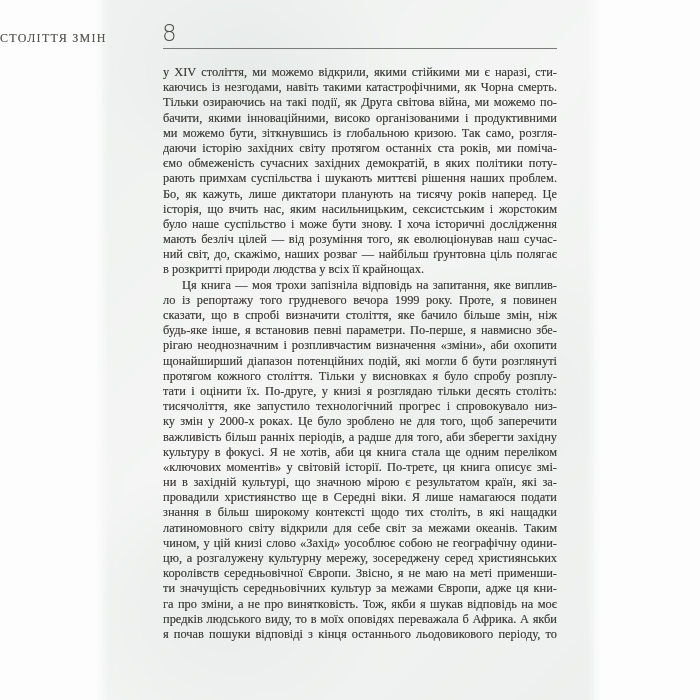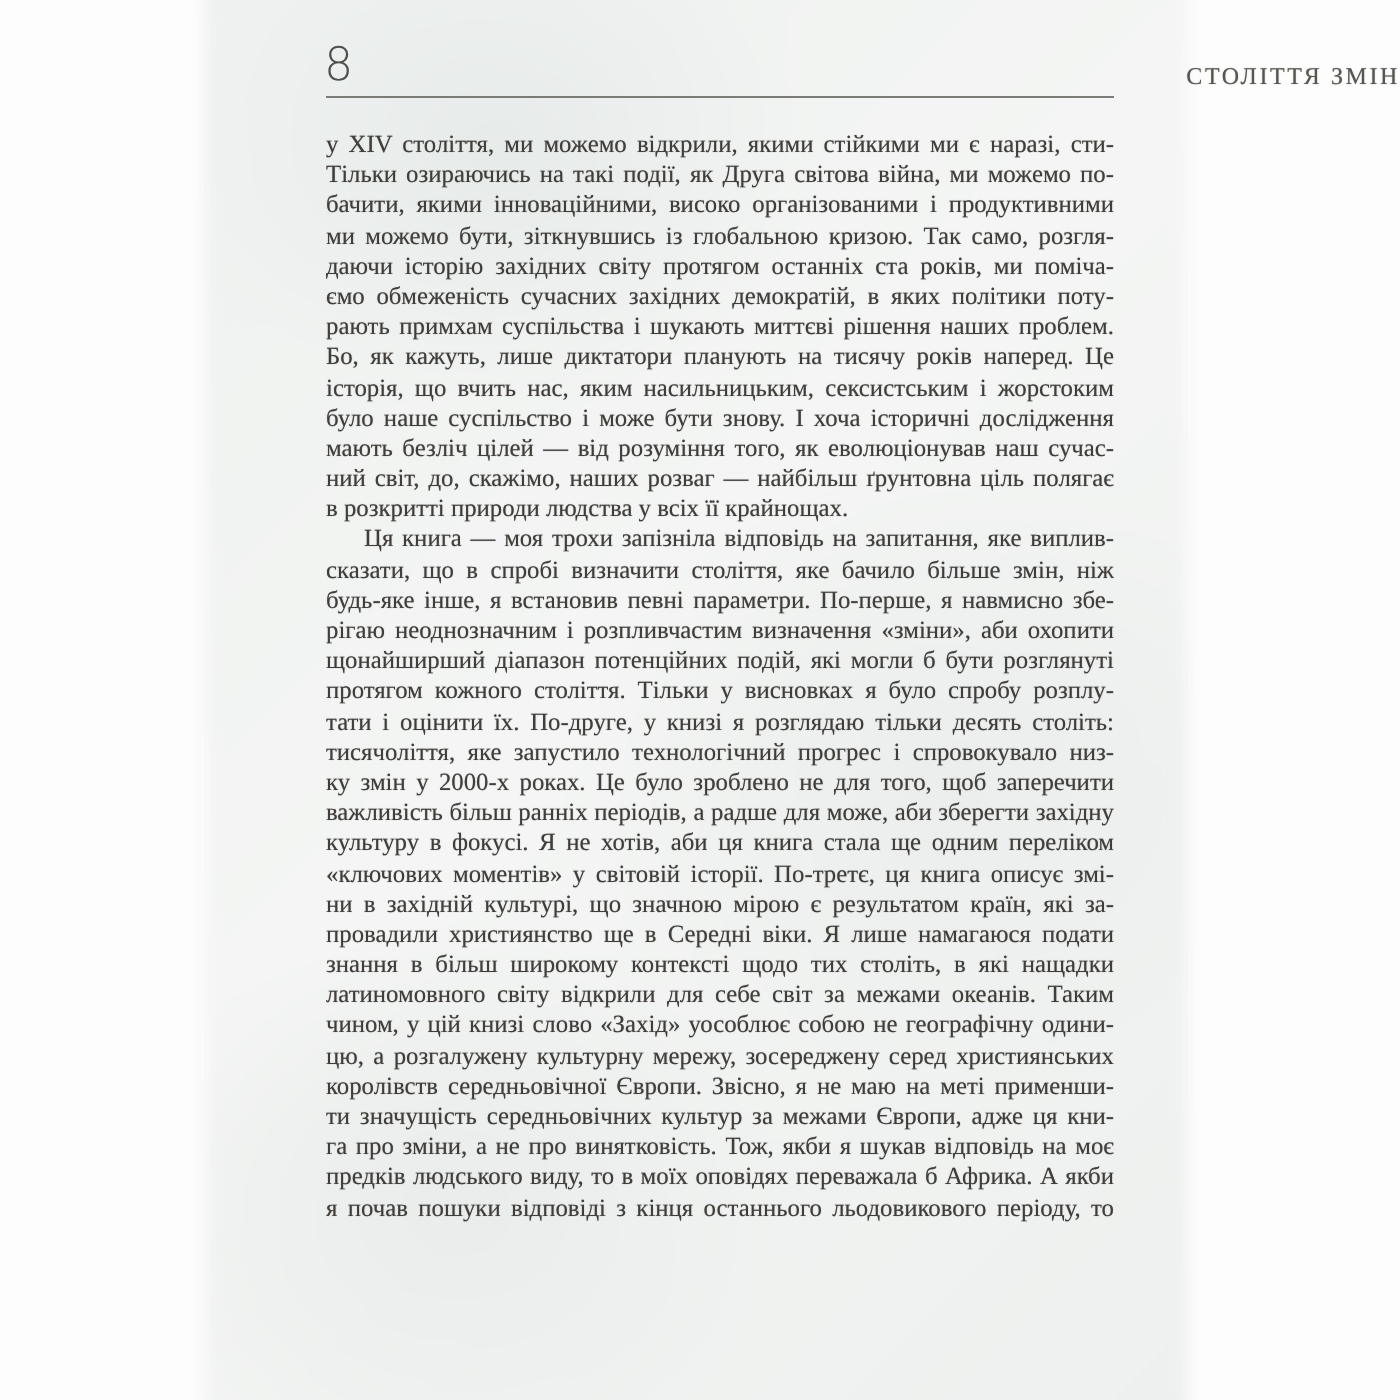--- a/index.html
+++ b/index.html
@@ -37,21 +37,21 @@
     font-weight: 300;
     font-size: 23px;
     line-height: 24px;
     color: #504f4b;
   }
   .running-title {
     position: absolute;
     left: 0;
     top: 31px;
     width: 700px;
-    text-align: right;
+    text-align: left;
     font-size: 12px;
     letter-spacing: 1.3px;
     color: #56554f;
     text-shadow: 0 0 0.6px rgba(86,85,79,0.5);
   }
   .header-rule {
     position: absolute;
     left: 163px;
     top: 48px;
     width: 394px;
@@ -86,42 +86,44 @@
   <div class="paper"></div>
 
   <div class="page-number">8</div>
 
   <div class="running-title" style="color: rgb(86, 85, 79);">СТОЛІТТЯ ЗМІН</div>
 
   <div class="header-rule" style="background: rgb(123, 123, 119);"></div>
 
   <div class="text-block" style="color: rgb(64, 62, 58);">
       <div class="line">у XIV століття, ми можемо відкрили, якими стійкими ми є наразі, сти-</div>
+      <div class="line">каючись із незгодами, навіть такими катастрофічними, як Чорна смерть.</div>
       <div class="line">Тільки озираючись на такі події, як Друга світова війна, ми можемо по-</div>
       <div class="line">бачити, якими інноваційними, високо організованими і продуктивними</div>
       <div class="line">ми можемо бути, зіткнувшись із глобальною кризою. Так само, розгля-</div>
       <div class="line">даючи історію західних світу протягом останніх ста років, ми поміча-</div>
       <div class="line">ємо обмеженість сучасних західних демократій, в яких політики поту-</div>
       <div class="line">рають примхам суспільства і шукають миттєві рішення наших проблем.</div>
       <div class="line">Бо, як кажуть, лише диктатори планують на тисячу років наперед. Це</div>
       <div class="line">історія, що вчить нас, яким насильницьким, сексистським і жорстоким</div>
       <div class="line">було наше суспільство і може бути знову. І хоча історичні дослідження</div>
       <div class="line">мають безліч цілей — від розуміння того, як еволюціонував наш сучас-</div>
       <div class="line">ний світ, до, скажімо, наших розваг — найбільш ґрунтовна ціль полягає</div>
       <div class="line para-end">в розкритті природи людства у всіх її крайнощах.</div>
       <div class="line indent">Ця книга — моя трохи запізніла відповідь на запитання, яке виплив-</div>
+      <div class="line">ло із репортажу того грудневого вечора 1999 року. Проте, я повинен</div>
       <div class="line">сказати, що в спробі визначити століття, яке бачило більше змін, ніж</div>
       <div class="line">будь-яке інше, я встановив певні параметри. По-перше, я навмисно збе-</div>
       <div class="line">рігаю неоднозначним і розпливчастим визначення «зміни», аби охопити</div>
       <div class="line">щонайширший діапазон потенційних подій, які могли б бути розглянуті</div>
       <div class="line">протягом кожного століття. Тільки у висновках я було спробу розплу-</div>
       <div class="line">тати і оцінити їх. По-друге, у книзі я розглядаю тільки десять століть:</div>
       <div class="line">тисячоліття, яке запустило технологічний прогрес і спровокувало низ-</div>
       <div class="line">ку змін у 2000-х роках. Це було зроблено не для того, щоб заперечити</div>
-      <div class="line">важливість більш ранніх періодів, а радше для може, аби зберегти західну</div>
+      <div class="line">важливість більш ранніх періодів, а радше для того, аби зберегти західну</div>
       <div class="line">культуру в фокусі. Я не хотів, аби ця книга стала ще одним переліком</div>
       <div class="line">«ключових моментів» у світовій історії. По-третє, ця книга описує змі-</div>
       <div class="line">ни в західній культурі, що значною мірою є результатом країн, які за-</div>
       <div class="line">провадили християнство ще в Середні віки. Я лише намагаюся подати</div>
       <div class="line">знання в більш широкому контексті щодо тих століть, в які нащадки</div>
       <div class="line">латиномовного світу відкрили для себе світ за межами океанів. Таким</div>
       <div class="line">чином, у цій книзі слово «Захід» уособлює собою не географічну одини-</div>
       <div class="line">цю, а розгалужену культурну мережу, зосереджену серед християнських</div>
       <div class="line">королівств середньовічної Європи. Звісно, я не маю на меті применши-</div>
       <div class="line">ти значущість середньовічних культур за межами Європи, адже ця кни-</div>

